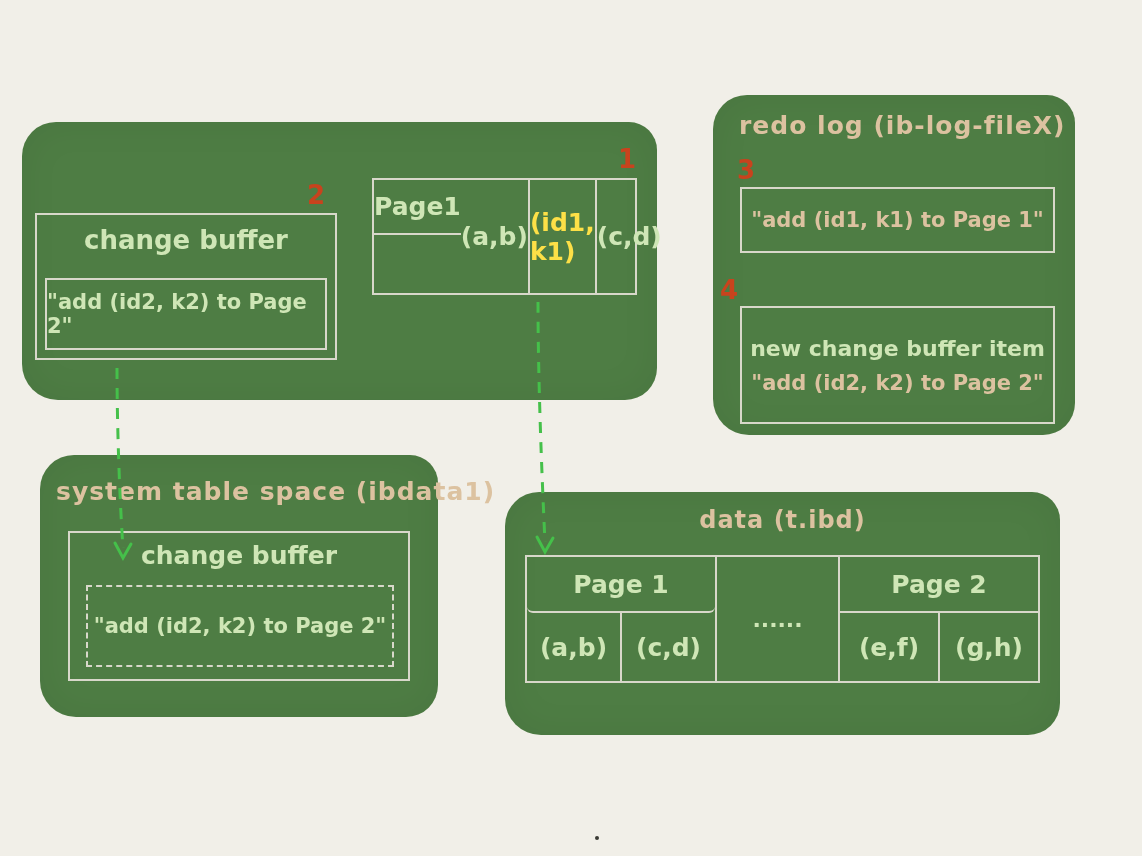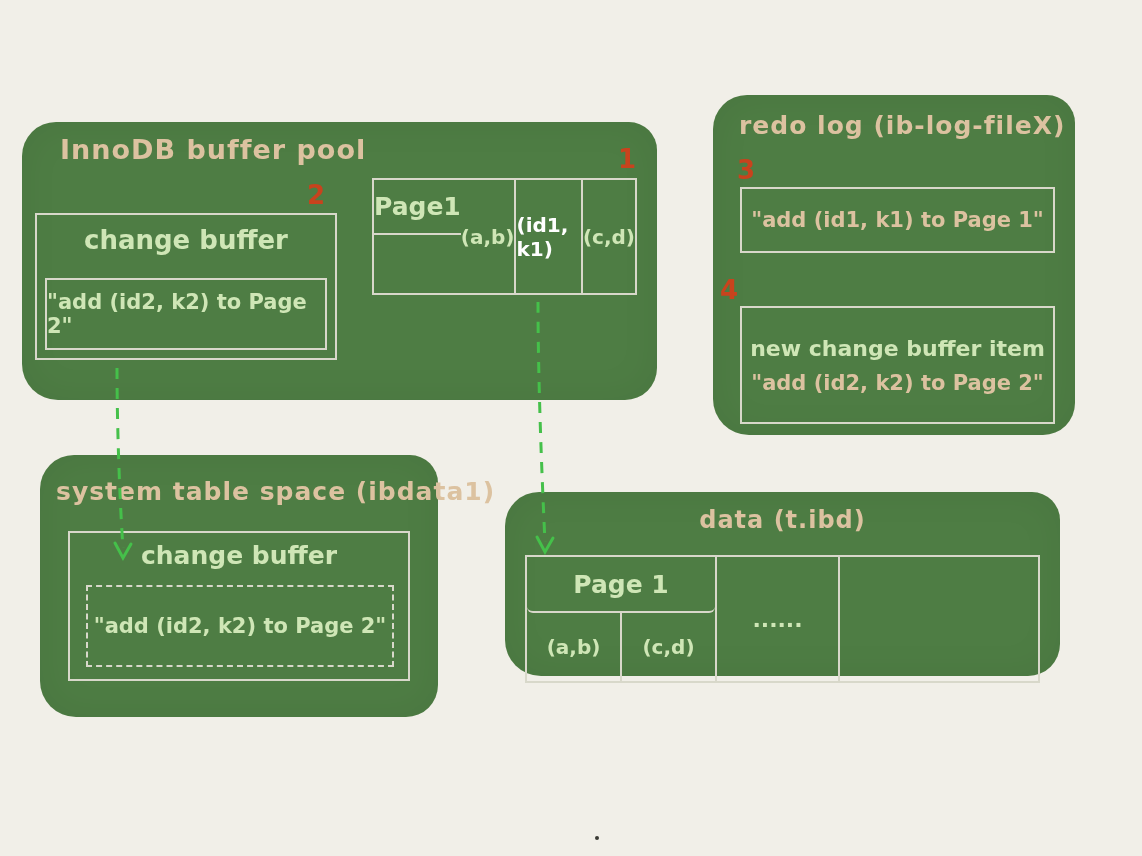--- a/index.html
+++ b/index.html
@@ -32,61 +32,60 @@
   .step-num {
     position:absolute;
     font-size:26px;
     font-weight:bold;
   }
   .center { display:flex; align-items:center; justify-content:center; }
   .cell-row { display:flex; width:100%; }
   .cell {
     flex:1;
     display:flex; align-items:center; justify-content:center;
-    font-size:20px;
+    font-size:25px;
     font-weight:bold;
   }
   .cell + .cell { border-left:2px solid #d8d8ca; }
   .hdr {
     border-bottom:2px solid #d8d8ca;
     display:flex; align-items:center; justify-content:center;
     font-size:25px; font-weight:bold;
   }
   svg.overlay { position:absolute; left:0; top:0; pointer-events:none; }
   .stray-dot {
     position:absolute; left:595px; top:836px;
     width:4px; height:4px; border-radius:50%;
     background:#3a3a34;
   }
 </style>
 </head>
 <body>
 
 <div class="panel" style="left:22px; top:122px; width:635px; height:278px;">
 
-  <div class="panel-title tan" style="left:38px; top:12px; font-size:27px;">InnoDB buffer pool</div>
 
   <div class="step-num red" style="left:285px; top:58px;">2</div>
 
   <div class="step-num red" style="left:596px; top:22px;">1</div>
 
   <div class="box" style="left:13px; top:91px; width:302px; height:147px;">
     <div class="green" style="text-align:center; padding-top:10px; font-size:26px; font-weight:bold;">change buffer</div>
     <div class="box center green" style="left:8px; top:63px; width:282px; height:72px;">
       <span style="font-size:21px; font-weight:bold;">"add (id2, k2) to Page 2"</span>
     </div>
   </div>
 
   <div class="box" style="left:350px; top:56px; width:265px; height:117px; display:flex; flex-direction:row;">
     <div class="hdr green" style="height:55px;">
       <span>Page1</span>
     </div>
     <div class="cell-row" style="flex:1;">
       <div class="cell green" style="flex:72;">(a,b)</div>
-      <div class="cell" style="flex:108; color:#ffffff;">(id1, k1)</div>
+      <div class="cell" style="flex:108; color:#fde047;">(id1, k1)</div>
       <div class="cell green" style="flex:82;">(c,d)</div>
     </div>
   </div>
 </div>
 
 <div class="panel" style="left:713px; top:95px; width:362px; height:340px;">
 
   <div class="panel-title tan" style="left:26px; top:16px; font-size:25px;">redo log (ib-log-fileX)</div>
 
   <div class="step-num red" style="left:24px; top:60px;">3</div>
@@ -108,41 +107,48 @@
   <div class="panel-title tan" style="left:16px; top:22px; font-size:25px;">system table space (ibdata1)</div>
 
   <div class="box" style="left:28px; top:76px; width:342px; height:150px;">
     <div class="green" style="text-align:center; padding-top:8px; font-size:25px; font-weight:bold;">change buffer</div>
     <div class="center green" style="position:absolute; left:16px; top:52px; width:308px; height:82px; border:2px dashed #d8d8ca;">
       <span style="font-size:21px; font-weight:bold;">"add (id2, k2) to Page 2"</span>
     </div>
   </div>
 </div>
 
-<div class="panel" style="left:505px; top:492px; width:555px; height:184px;">
+<div class="panel" style="left:505px; top:492px; width:555px; height:243px;">
 
   <div class="panel-title tan" style="left:50%; transform:translateX(-50%); top:14px; font-size:24px;">data (t.ibd)</div>
 
   <div class="box" style="left:20px; top:63px; width:515px; height:128px; display:flex;">
 
     <div style="width:188px; display:flex; flex-direction:column;">
       <div class="hdr green" style="height:56px;border-radius:6px;">
         <span>Page 1</span>
       </div>
       <div class="cell-row" style="flex:1;">
         <div class="cell green">(a,b)</div>
         <div class="cell green">(c,d)</div>
       </div>
     </div>
 
     <div class="center green" style="width:125px; border-left:2px solid #d8d8ca; border-right:2px solid #d8d8ca; font-size:22px; font-weight:bold;">
       <span>......</span>
     </div>
 
     <div style="flex:1; display:flex; flex-direction:column;">
+      <div class="hdr green" style="height:56px;">
+        <span>Page 2</span>
+      </div>
+      <div class="cell-row" style="flex:1;">
+        <div class="cell green">(e,f)</div>
+        <div class="cell green">(g,h)</div>
+      </div>
     </div>
   </div>
 </div>
 
 <svg class="overlay" width="1142" height="856">
 
   <g>
     <path d="M117,368 C117,430 120,505 123,548" stroke="#45c04a" stroke-width="3" fill="none" stroke-dasharray="11 9"></path>
     <polyline points="115,543 123,558 131,544" stroke="#45c04a" stroke-width="3" fill="none" stroke-linecap="round"></polyline>
   </g>

